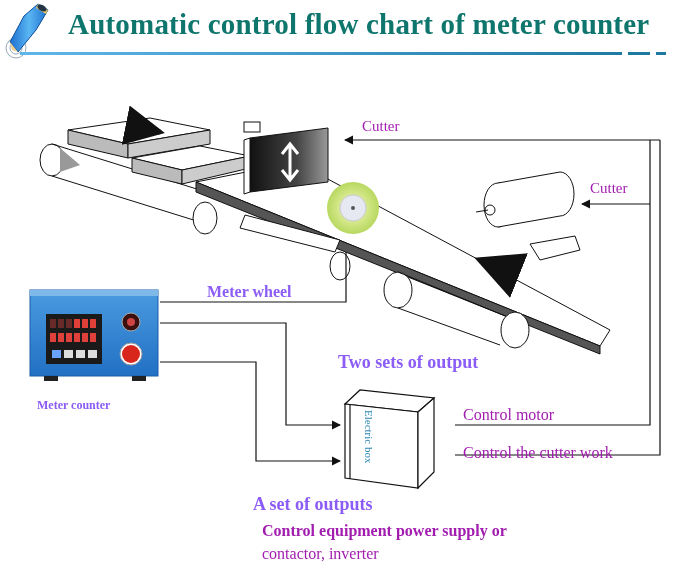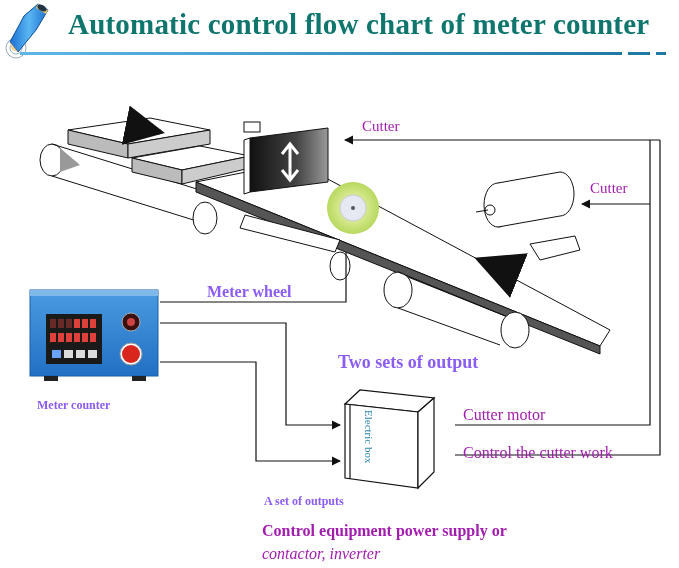--- a/index.html
+++ b/index.html
@@ -167,17 +167,17 @@
 </svg>
 
 <div id="title" class="abs">Automatic control flow chart of meter counter</div>
 
 <div class="abs black-label" style="left:362px;top:118px;font-size:15px;">Cutter</div>
 <div class="abs black-label" style="left:590px;top:180px;font-size:15px;">Cutter</div>
 <div class="abs blue-label" style="left:207px;top:283px;font-size:16px;">Meter wheel</div>
 <div class="abs blue-label" style="left:294px;top:352px;font-size:18px;margin-left:44px;">Two sets of output</div>
 <div class="abs blue-label" style="left:37px;top:398px;font-size:12px;">Meter counter</div>
 <div id="eb-text">Electric box</div>
-<div class="abs black-label" style="left:463px;top:406px;">Cutter motor</div>
+<div class="abs black-label" style="left:463px;top:406px;">Control motor</div>
 <div class="abs black-label" style="left:463px;top:444px;">Control the cutter work</div>
-<div class="abs blue-label" style="left:264px;top:494px;font-size:12px;">A set of outputs</div>
+<div class="abs blue-label" style="left:253px;top:494px;font-size:18px;">A set of outputs</div>
 <div class="abs black-label" style="left:262px;top:522px;font-weight:bold;">Control equipment power supply or</div>
-<div class="abs black-label" style="left:262px;top:545px;font-style:italic;">contactor, inverter</div>
+<div class="abs black-label" style="left:262px;top:545px;">contactor, inverter</div>
 
 </body></html>

